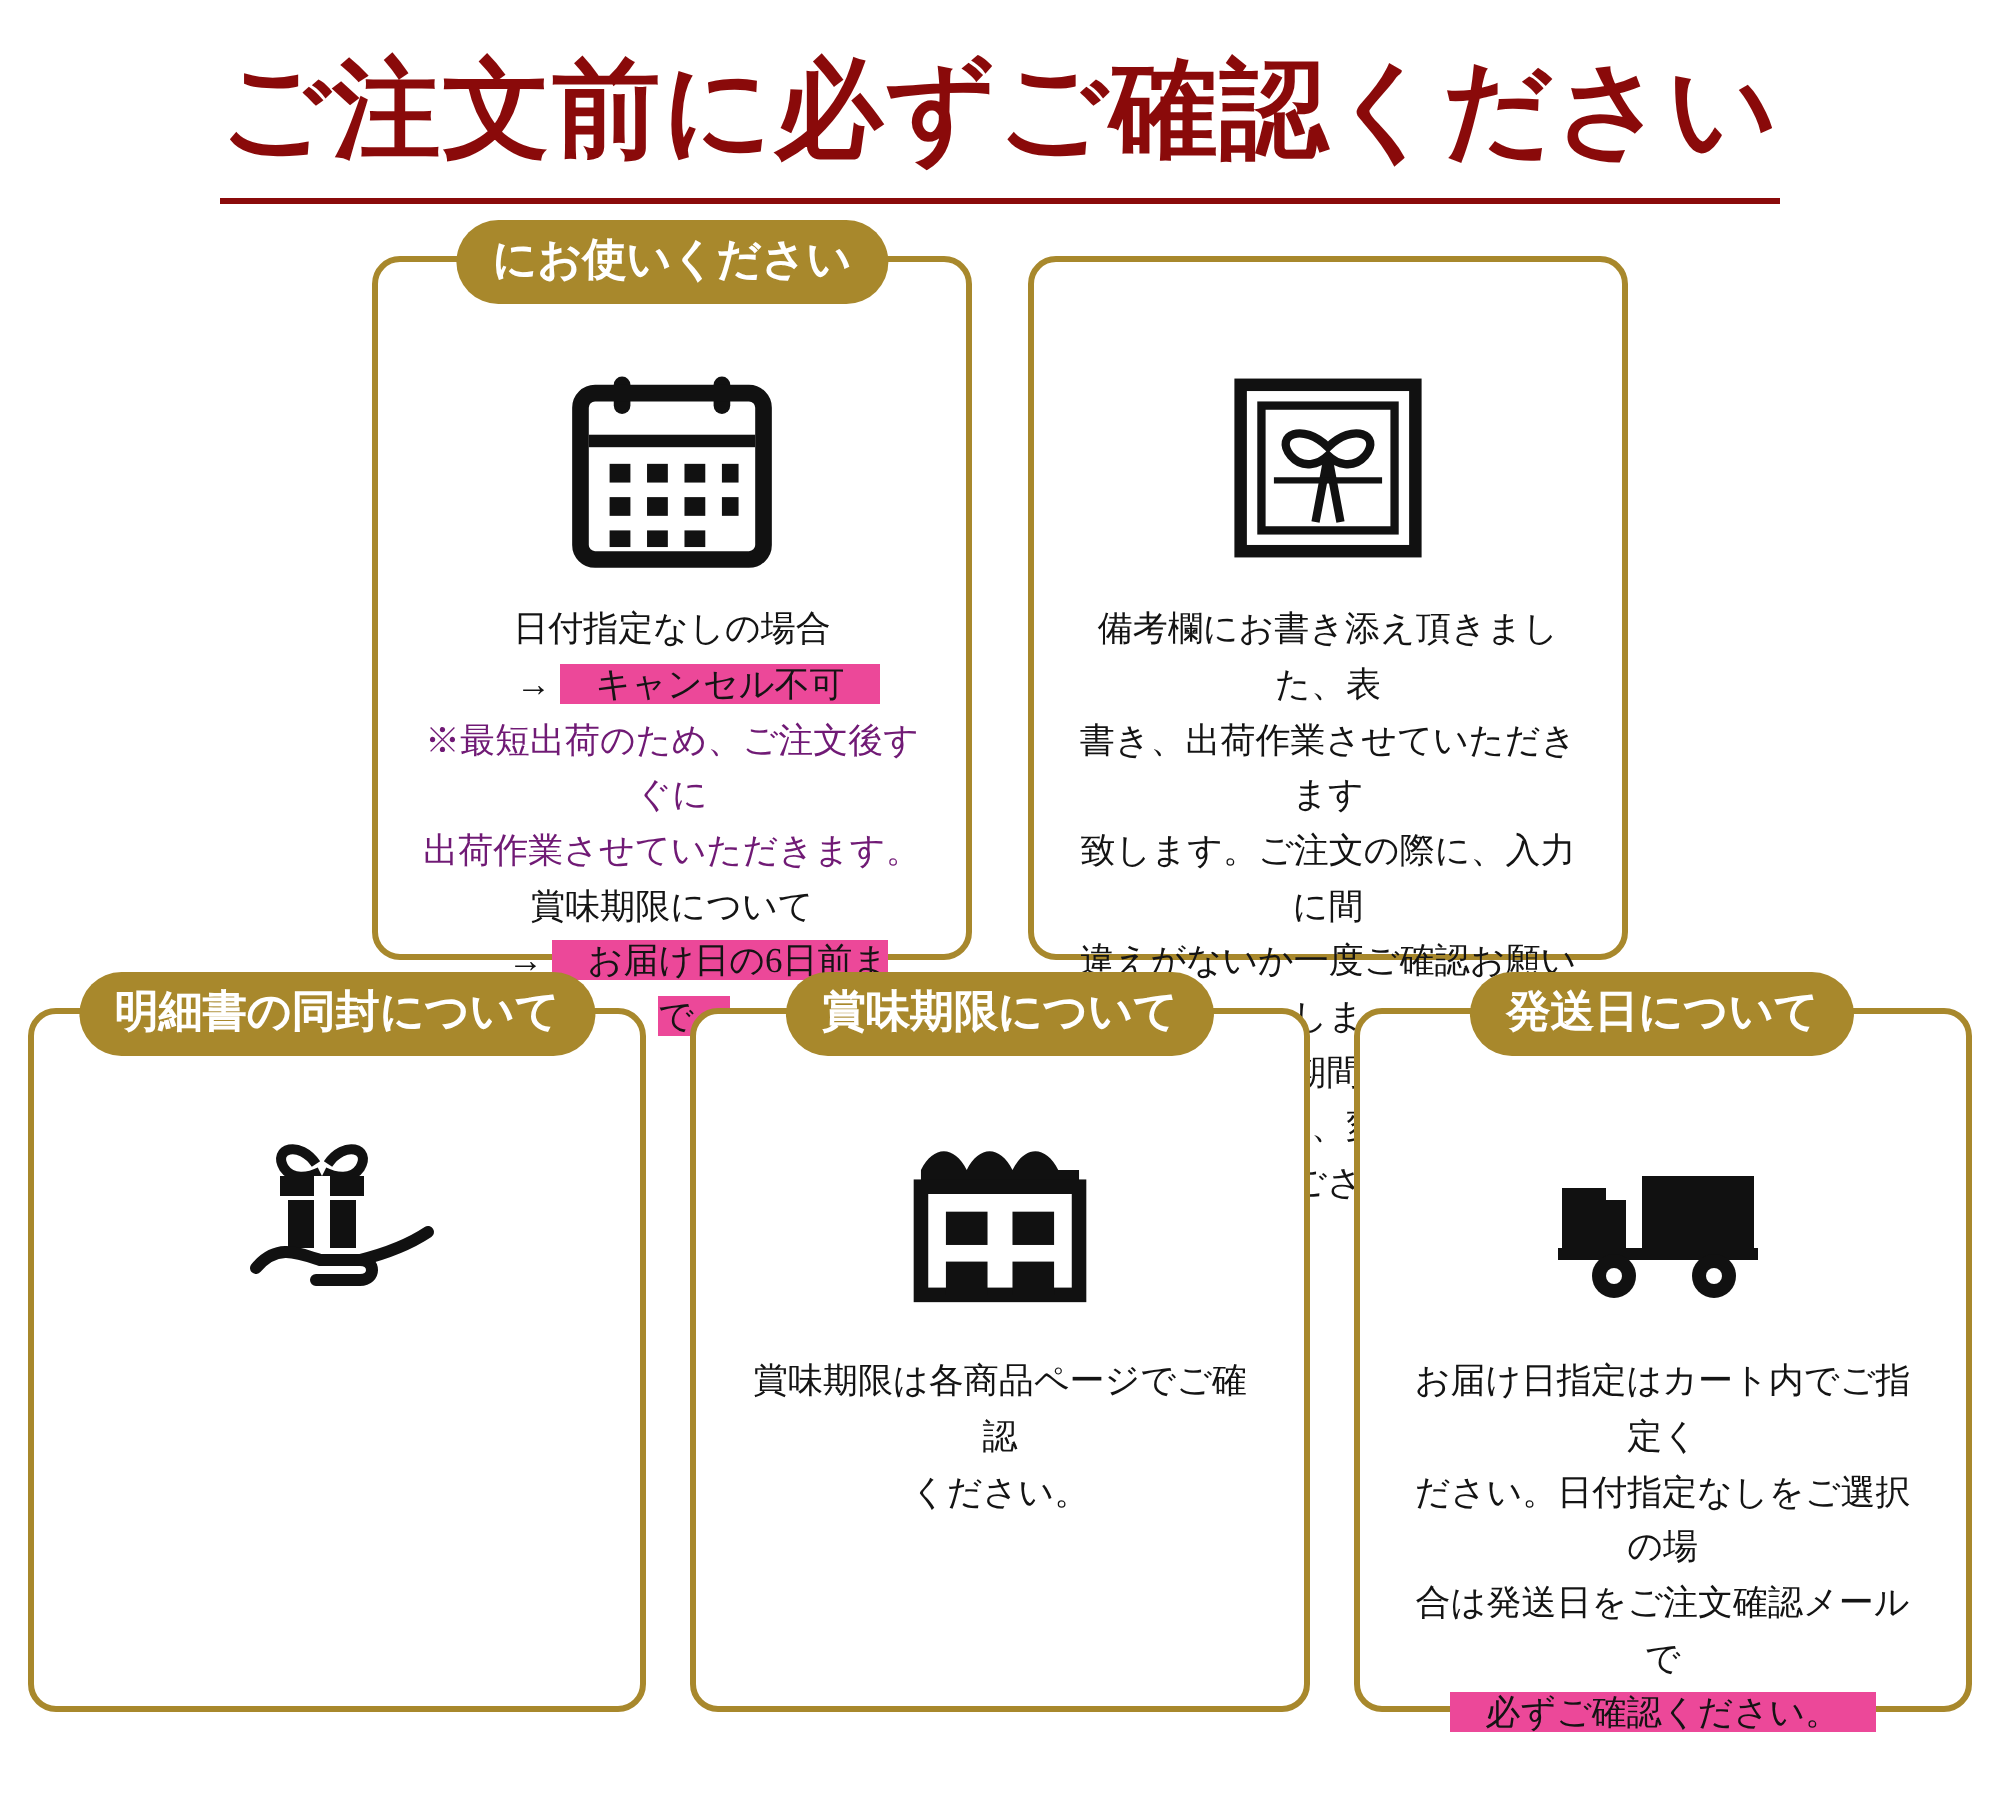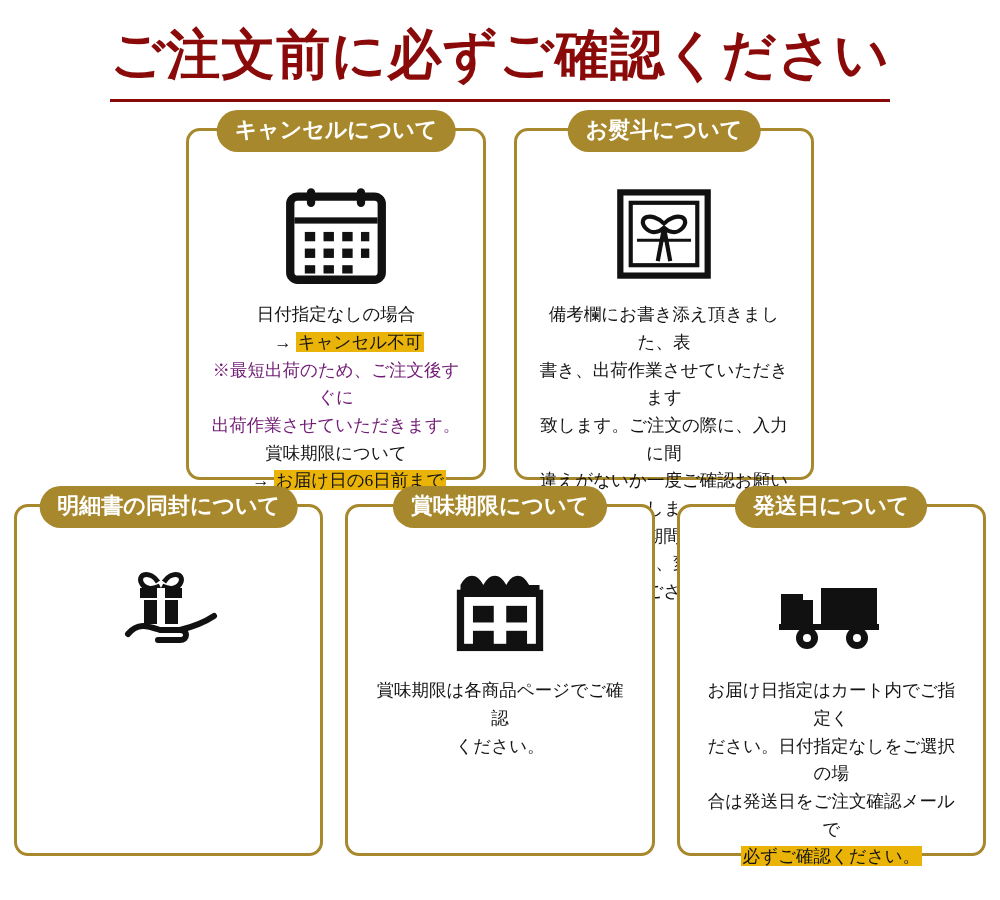--- a/index.html
+++ b/index.html
@@ -109,22 +109,22 @@
   .card-body p {
     margin: 0;
   }
   .line {
     margin: 0;
   }
   .indent {
     padding-left: 22px;
   }
   .hl {
-    background: #eab308;
-    padding: 0 2px;
+    background: #ec4899;
+    padding: 0 18px;
   }
   .red {
     color: #701a75;
   }
   .arrow {
     display: inline-block;
     width: 26px;
   }
   .sp-above { margin-top: 2px; }
 </style>
@@ -134,21 +134,21 @@
 <div class="page">
 
   <div class="header">
     <div class="header-title">ご注文前に必ずご確認ください</div>
     <div class="header-rule"></div>
   </div>
 
   <div class="row row-top">
 
     <div class="card card-top">
-      <div class="card-title">キャンセルについて</div>
+      <div class="card-title">にお使いください</div>
       <div class="card-icon">
         <svg width="104" height="104" viewBox="0 0 100 100" aria-hidden="true">
           <rect x="22" y="6" width="8" height="18" rx="4" fill="#111"></rect>
           <rect x="70" y="6" width="8" height="18" rx="4" fill="#111"></rect>
           <rect x="6" y="14" width="88" height="80" rx="7" fill="none" stroke="#111" stroke-width="8"></rect>
           <rect x="10" y="34" width="80" height="6" fill="#111"></rect>
           <g fill="#111">
             <rect x="20" y="48" width="10" height="9"></rect>
             <rect x="38" y="48" width="10" height="9"></rect>
             <rect x="56" y="48" width="10" height="9"></rect>
@@ -171,21 +171,20 @@
         <p class="line red sp-above">※最短出荷のため、ご注文後すぐに</p>
         <p class="line red">出荷作業させていただきます。</p>
         <p class="line sp-above">賞味期限について</p>
         <p class="line indent">
           <span class="arrow">→</span><span class="hl">お届け日の6日前まで</span>
         </p>
       </div>
     </div>
 
     <div class="card card-top">
-      <div class="card-title">お熨斗について</div>
       <div class="card-icon">
         <svg width="104" height="104" viewBox="0 0 100 100" aria-hidden="true">
           <rect x="8" y="10" width="84" height="80" fill="none" stroke="#111" stroke-width="6"></rect>
           <rect x="18" y="20" width="64" height="60" fill="none" stroke="#111" stroke-width="4"></rect>
           <path d="M50 40 C38 28, 24 34, 32 44 C38 51, 46 48, 50 44 C54 48, 62 51, 68 44 C76 34, 62 28, 50 40 Z" fill="none" stroke="#111" stroke-width="4"></path>
           <path d="M50 44 L44 76 M50 44 L56 76" fill="none" stroke="#111" stroke-width="4"></path>
           <path d="M24 56 L76 56" stroke="#111" stroke-width="3"></path>
         </svg>
       </div>
       <div class="card-body">

